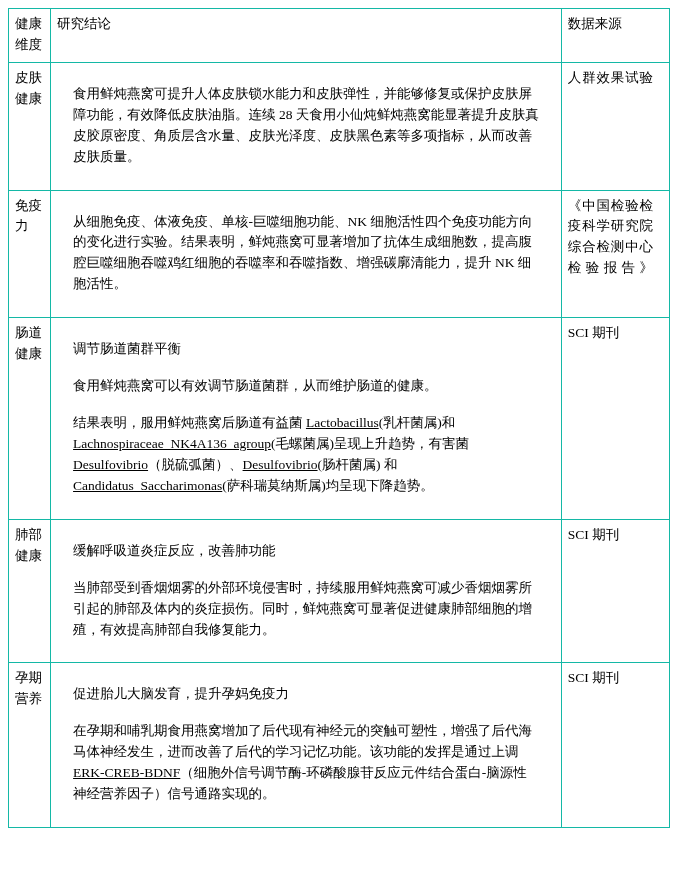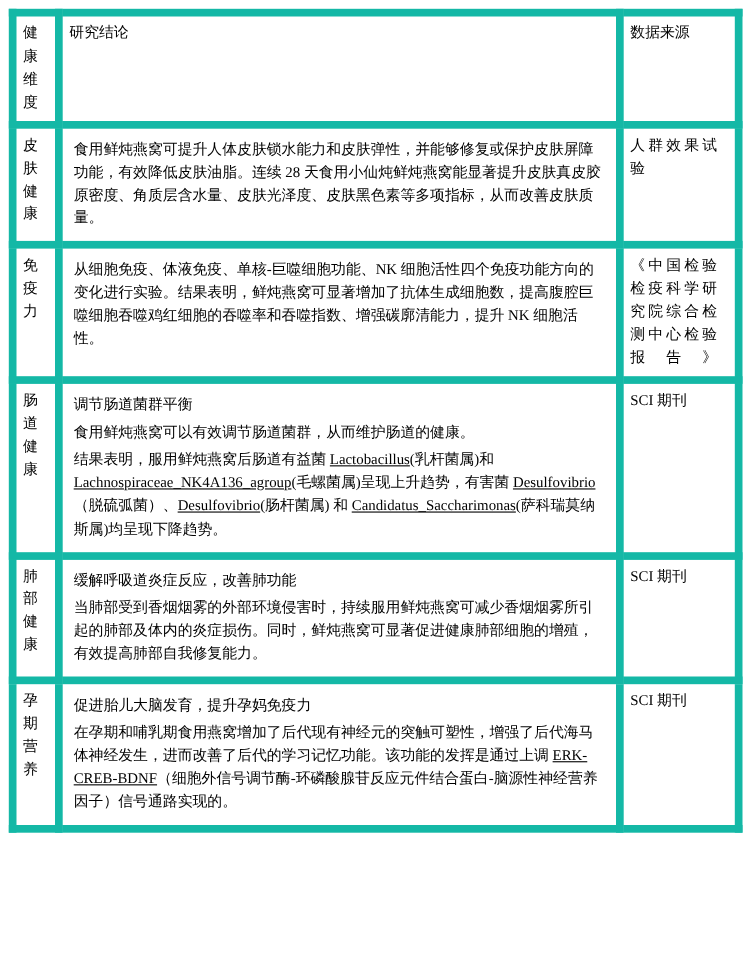--- a/index.html
+++ b/index.html
@@ -21,21 +21,21 @@
     box-sizing: border-box;
     padding: 8px 8px 0 8px;
   }
   table.research-table {
     border-collapse: collapse;
     width: 662px;
     table-layout: fixed;
   }
   table.research-table td,
   table.research-table th {
-    border: 7px solid #14b8a6;
+    border: 1px solid #14b8a6;
     vertical-align: top;
     padding: 5px 6px 6px 6px;
     font-size: 13.5px;
     line-height: 1.55;
     font-weight: normal;
     text-align: left;
   }
   col.c-dim { width: 42px; }
   col.c-con { width: 510px; }
   col.c-src { width: 108px; }
@@ -77,21 +77,21 @@
     text-align-last: justify;
     padding-left: 6px;
     padding-right: 16px;
   }
   td.content {
     text-align: justify;
     padding-left: 7px;
     padding-right: 7px;
   }
   td.content p {
-    margin: 4px;
+    margin: 16px;
   }
   td.content p + p {
     margin-top: 0px;
   }
   .u {
     text-decoration: underline;
   }
 </style>
 </head>
 <body>

